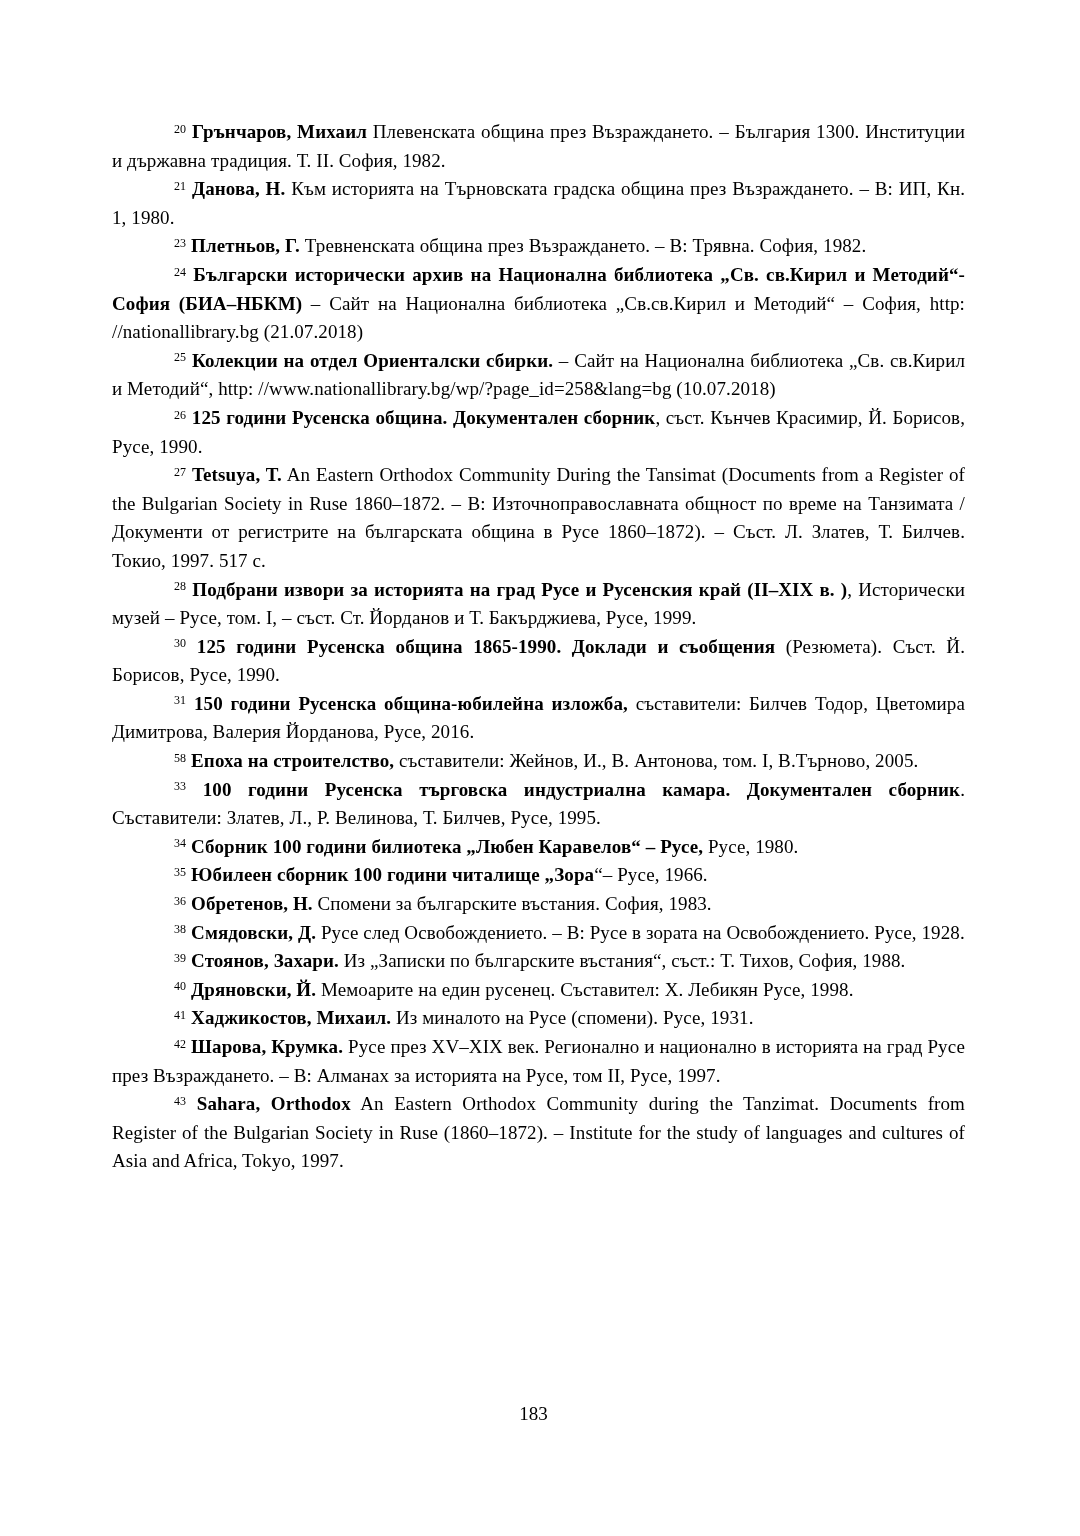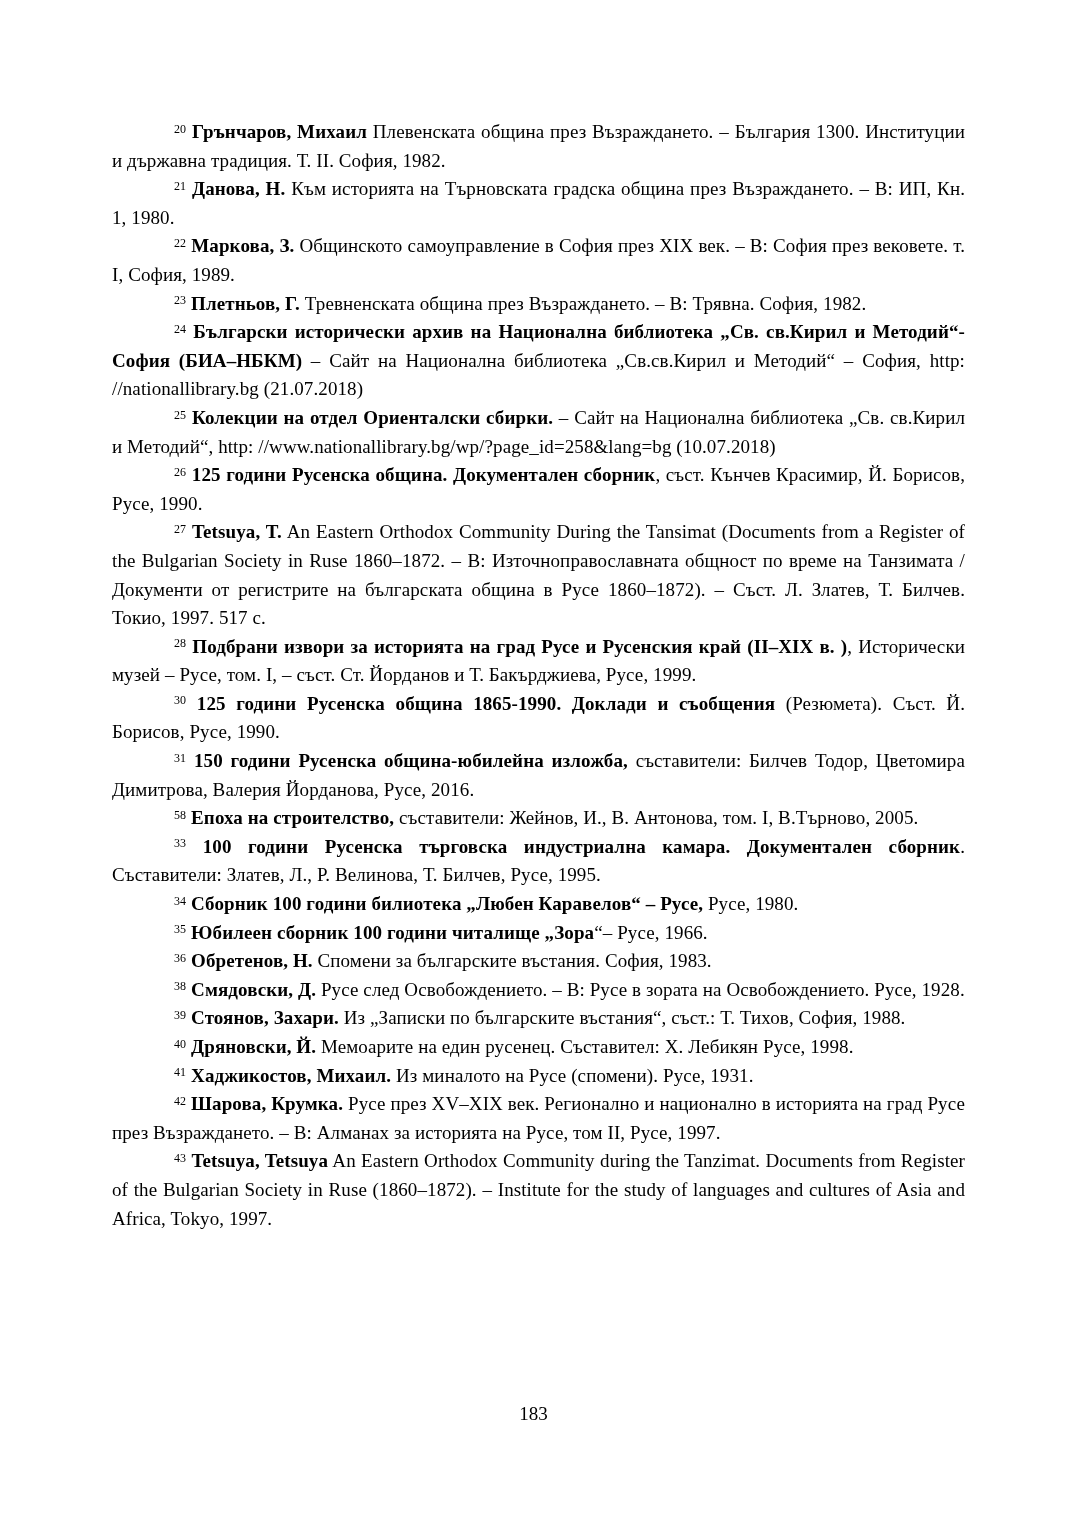--- a/index.html
+++ b/index.html
@@ -47,35 +47,34 @@
     line-height: 28px;
   }
 </style>
 </head>
 <body>
 
 <div class="page">
   <div class="entries" id="entries">
       <p class="entry"><sup class="num">20</sup> <b class="lead">Грънчаров, Михаил</b><span> Плевенската община през Възраждането. – България 1300. Институции и държавна традиция. Т. II. София, 1982.</span></p>
       <p class="entry"><sup class="num">21</sup> <b class="lead">Данова, Н.</b><span> Към историята на Търновската градска община през Възраждането. – В: ИП, Кн. 1, 1980.</span></p>
-      <p class="entry"><sup class="num">22</sup> <b class="lead">Маркова, З.</b><span> Общинското самоуправление в София през XIX век. – В: София през вековете. т. I, София, 1989.</span></p>
       <p class="entry"><sup class="num">23</sup> <b class="lead">Плетньов, Г.</b><span> Тревненската община през Възраждането. – В: Трявна. София, 1982.</span></p>
       <p class="entry"><sup class="num">24</sup> <b class="lead">Български исторически архив на Национална библиотека „Св. св.Кирил и Методий“-София (БИА–НБКМ)</b><span> – Сайт на Национална библиотека „Св.св.Кирил и Методий“ – София, http: //nationallibrary.bg (21.07.2018)</span></p>
       <p class="entry"><sup class="num">25</sup> <b class="lead">Колекции на отдел Ориенталски сбирки.</b><span> – Сайт на Национална библиотека „Св. св.Кирил и Методий“, http: //www.nationallibrary.bg/wp/?page_id=258&amp;lang=bg (10.07.2018)</span></p>
       <p class="entry"><sup class="num">26</sup> <b class="lead">125 години Русенска община. Документален сборник</b><span>, съст. Кънчев Красимир, Й. Борисов, Русе, 1990.</span></p>
       <p class="entry"><sup class="num">27</sup> <b class="lead">Tetsuya, T.</b><span> An Eastern Orthodox Community During the Tansimat (Documents from a Register of the Bulgarian Society in Ruse 1860–1872. – В: Източноправославната общност по време на Танзимата / Документи от регистрите на българската община в Русе 1860–1872). – Съст. Л. Златев, Т. Билчев. Токио, 1997. 517 с.</span></p>
       <p class="entry"><sup class="num">28</sup> <b class="lead">Подбрани извори за историята на град Русе и Русенския край (II–XIX в. )</b><span>, Исторически музей – Русе, том. I, – съст. Ст. Йорданов и Т. Бакърджиева, Русе, 1999.</span></p>
       <p class="entry"><sup class="num">30</sup> <b class="lead">125 години Русенска община 1865-1990. Доклади и съобщения</b><span> (Резюмета). Съст. Й. Борисов, Русе, 1990.</span></p>
       <p class="entry"><sup class="num">31</sup> <b class="lead">150 години Русенска община-юбилейна изложба,</b><span> съставители: Билчев Тодор, Цветомира Димитрова, Валерия Йорданова, Русе, 2016.</span></p>
       <p class="entry"><sup class="num">58</sup> <b class="lead">Епоха на строителство,</b><span> съставители: Жейнов, И., В. Антонова, том. I, В.Търново, 2005.</span></p>
       <p class="entry"><sup class="num">33</sup> <b class="lead">100 години Русенска търговска индустриална камара. Документален сборник</b><span>. Съставители: Златев, Л., Р. Велинова, Т. Билчев, Русе, 1995.</span></p>
       <p class="entry"><sup class="num">34</sup> <b class="lead">Сборник 100 години билиотека „Любен Каравелов“ –  Русе,</b><span> Русе, 1980.</span></p>
       <p class="entry"><sup class="num">35</sup> <b class="lead">Юбилеен сборник 100 години читалище „Зора</b><span>“– Русе, 1966.</span></p>
       <p class="entry"><sup class="num">36</sup> <b class="lead">Обретенов, Н.</b><span> Спомени за българските въстания. София, 1983.</span></p>
       <p class="entry"><sup class="num">38</sup> <b class="lead">Смядовски, Д.</b><span> Русе след Освобождението. – В: Русе в зората на Освобождението. Русе, 1928.</span></p>
       <p class="entry"><sup class="num">39</sup> <b class="lead">Стоянов, Захари.</b><span> Из „Записки по българските въстания“, съст.: Т. Тихов, София, 1988.</span></p>
       <p class="entry"><sup class="num">40</sup> <b class="lead">Дряновски, Й.</b><span> Мемоарите на един русенец. Съставител: Х. Лебикян Русе, 1998.</span></p>
       <p class="entry"><sup class="num">41</sup> <b class="lead">Хаджикостов, Михаил.</b><span> Из миналото на Русе (спомени). Русе, 1931.</span></p>
       <p class="entry"><sup class="num">42</sup> <b class="lead">Шарова, Крумка.</b><span> Русе през XV–XIX век. Регионално и национално в историята на град Русе през Възраждането. – В: Алманах за историята на Русе, том II, Русе, 1997.</span></p>
-      <p class="entry"><sup class="num">43</sup> <b class="lead">Tetsuya, Tetsuya</b><span> An Eastern Orthodox Community during the Tanzimat. Documents from Register of the Bulgarian Society in Ruse (1860–1872). – Institute for the study of languages and cultures of Asia and Africa, Tokyo, 1997.</span></p>
+      <p class="entry"><sup class="num">43</sup> <b class="lead">Sahara, Orthodox</b><span> An Eastern Orthodox Community during the Tanzimat. Documents from Register of the Bulgarian Society in Ruse (1860–1872). – Institute for the study of languages and cultures of Asia and Africa, Tokyo, 1997.</span></p>
     </div>
   <div class="page-number">183</div>
 </div>
 
 </body></html>

